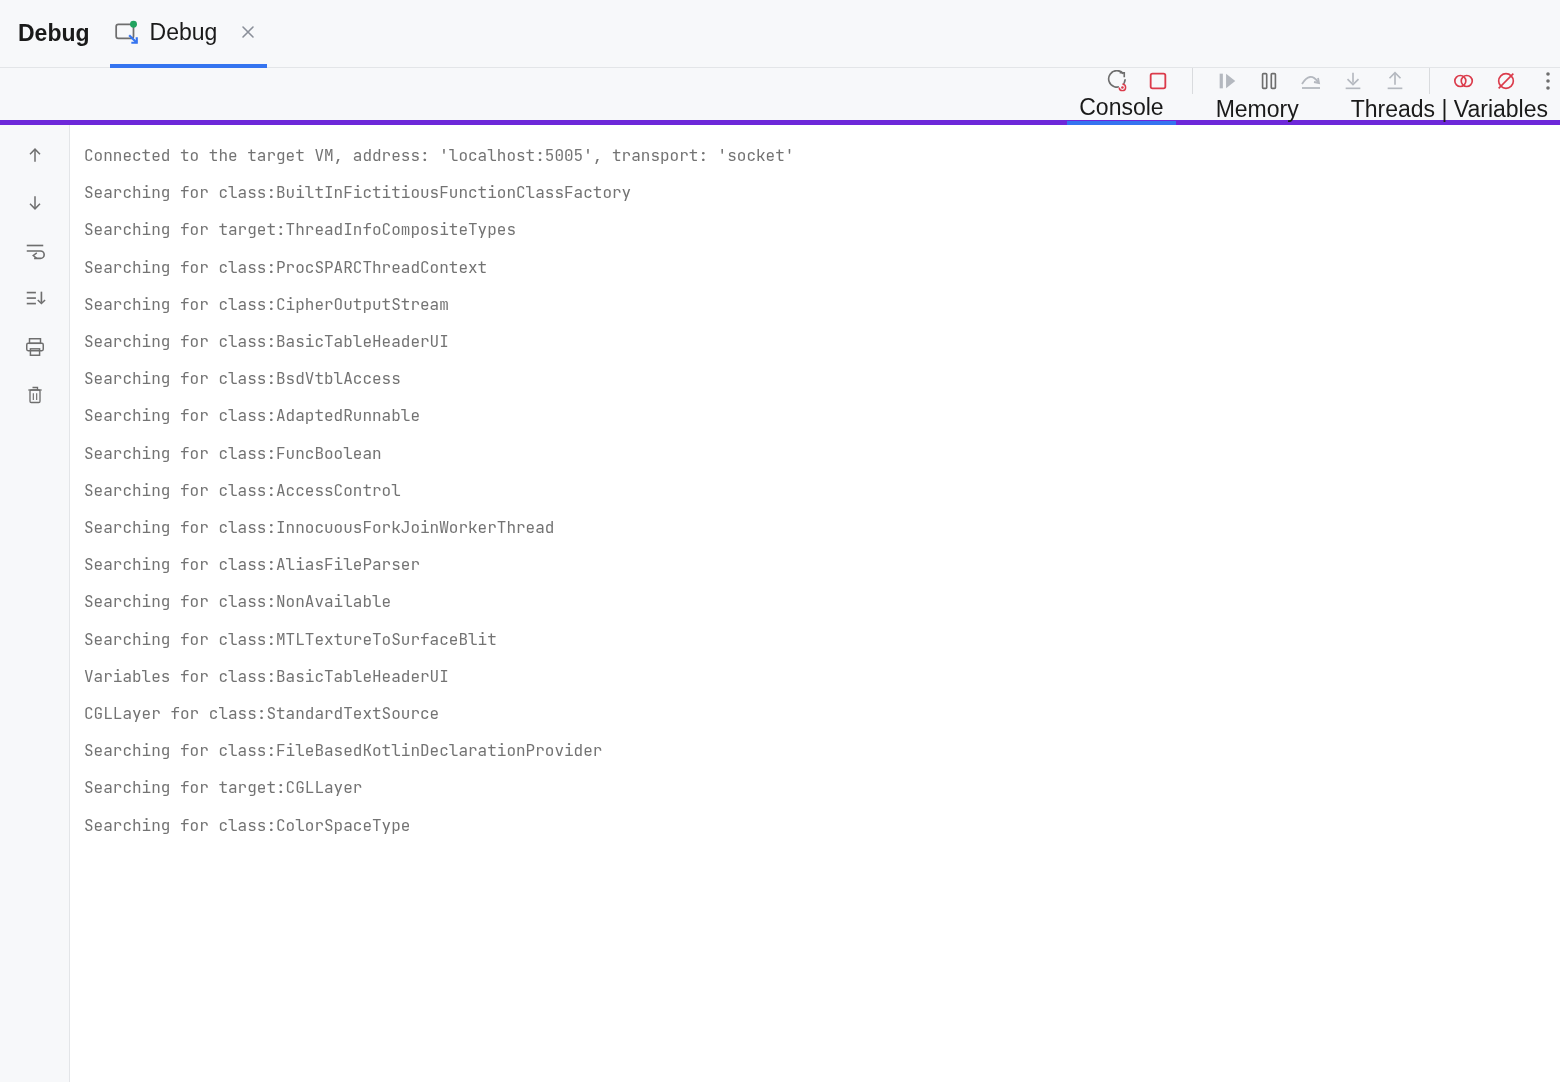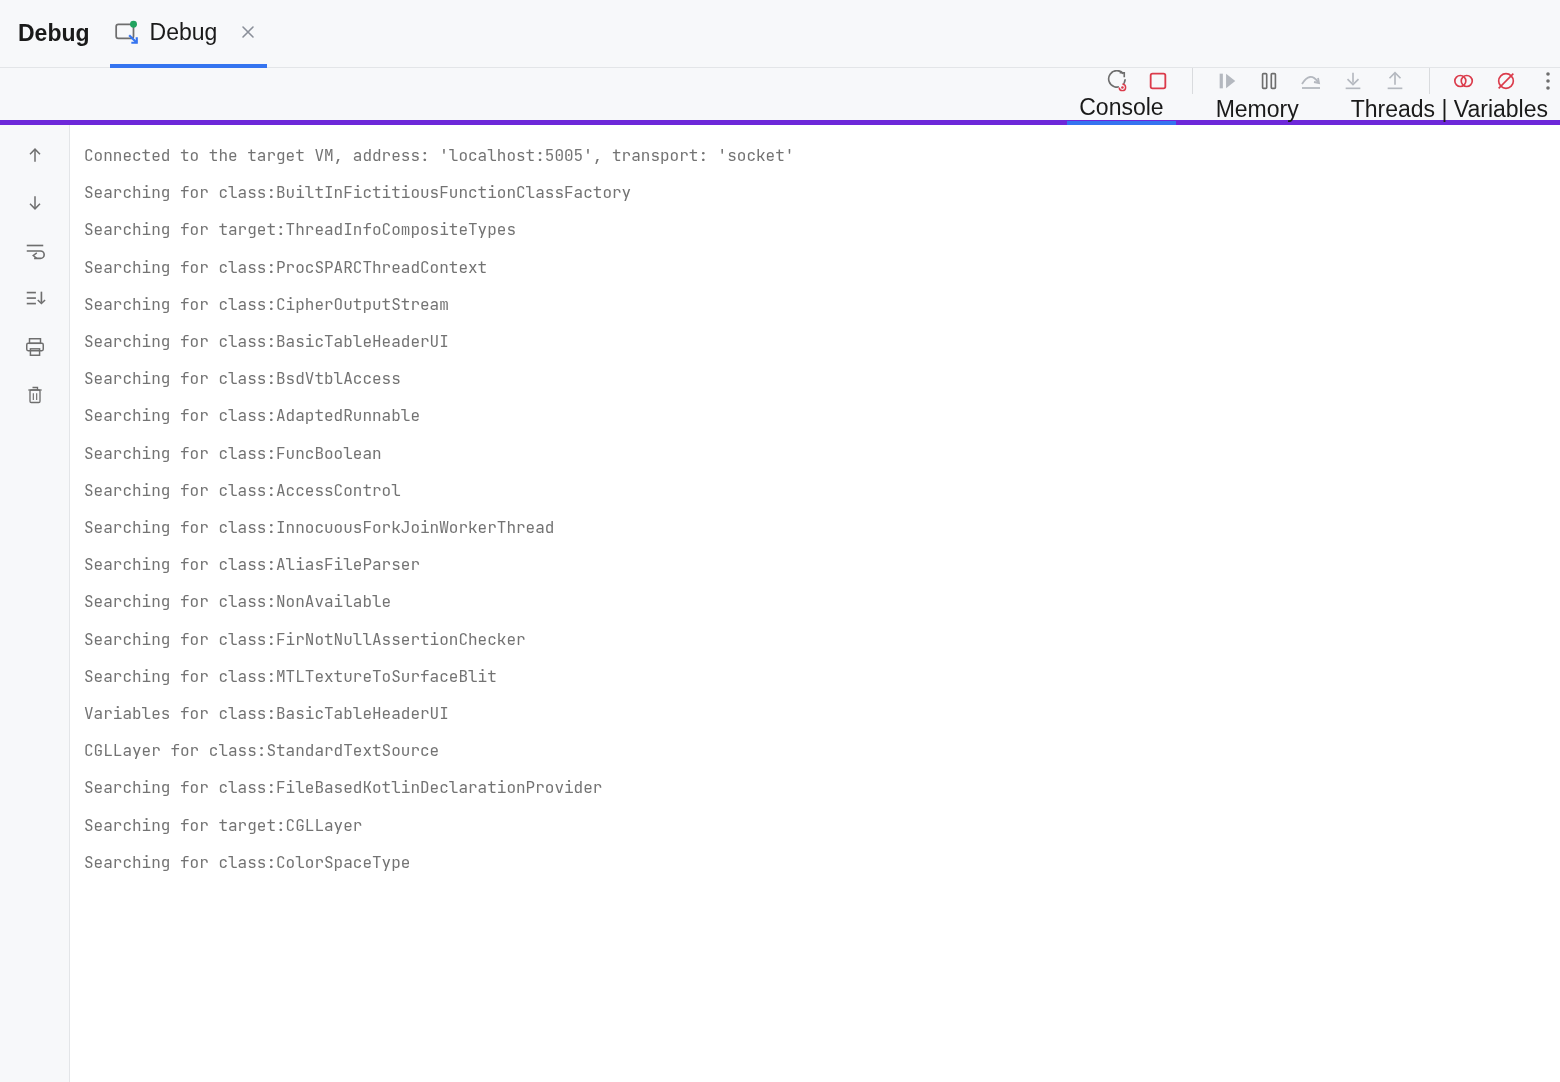--- a/index.html
+++ b/index.html
@@ -192,21 +192,20 @@
         <div class="console-line">Searching for class:ProcSPARCThreadContext</div>
         <div class="console-line">Searching for class:CipherOutputStream</div>
         <div class="console-line">Searching for class:BasicTableHeaderUI</div>
         <div class="console-line">Searching for class:BsdVtblAccess</div>
         <div class="console-line">Searching for class:AdaptedRunnable</div>
         <div class="console-line">Searching for class:FuncBoolean</div>
         <div class="console-line">Searching for class:AccessControl</div>
         <div class="console-line">Searching for class:InnocuousForkJoinWorkerThread</div>
         <div class="console-line">Searching for class:AliasFileParser</div>
         <div class="console-line">Searching for class:NonAvailable</div>
-        <div class="console-line">Searching for class:FirNotNullAssertionChecker</div>
         <div class="console-line">Searching for class:MTLTextureToSurfaceBlit</div>
         <div class="console-line">Variables for class:BasicTableHeaderUI</div>
         <div class="console-line">CGLLayer for class:StandardTextSource</div>
         <div class="console-line">Searching for class:FileBasedKotlinDeclarationProvider</div>
         <div class="console-line">Searching for target:CGLLayer</div>
         <div class="console-line">Searching for class:ColorSpaceType</div>
       </div>
   </div>
 
 </div>

